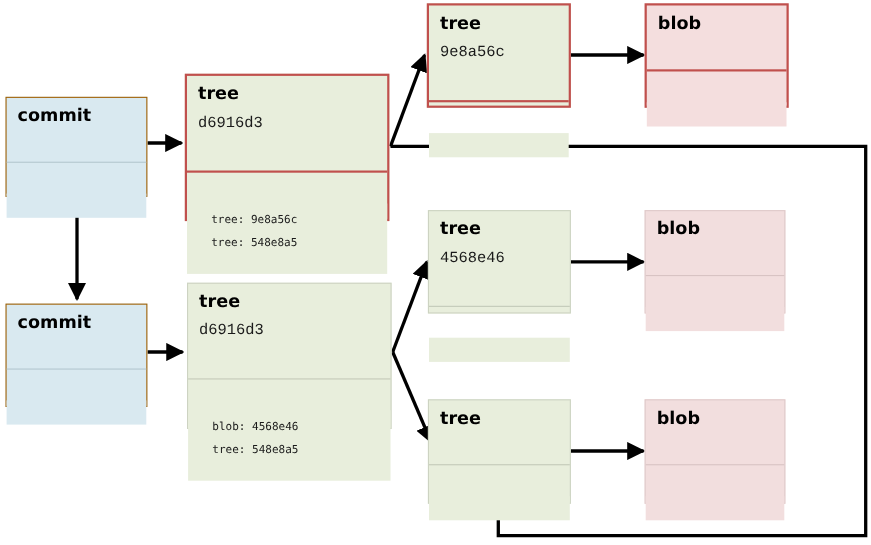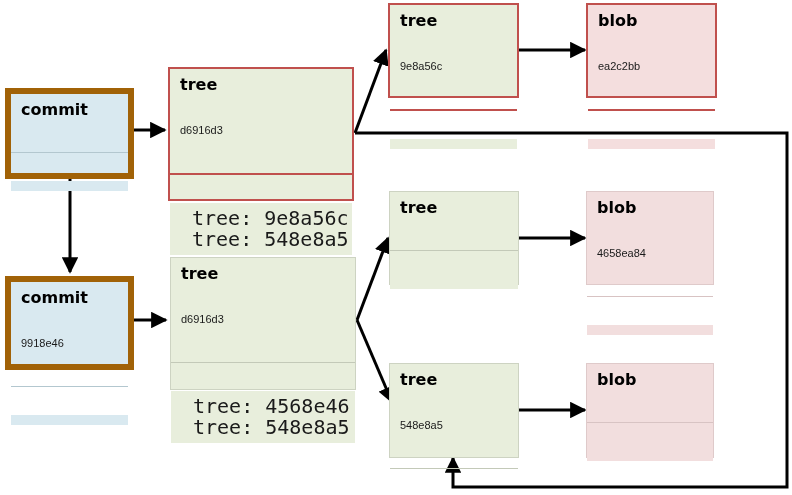--- a/index.html
+++ b/index.html
@@ -29,40 +29,40 @@
   }
   .node .type {
     font-family: "DejaVu Sans", sans-serif;
     font-weight: bold;
     font-size: 16px;
     color: #000000;
     line-height: 20px;
     letter-spacing: 0px;
   }
   .node .hash {
-    font-family: Liberation Sans, sans-serif;
-    font-size: 11px;
+    font-family: Liberation Mono, monospace;
+    font-size: 14px;
     color: #1a1a1a;
     line-height: 22px;
-    margin-top: 24px;
+    margin-top: 6px;
   }
   .node .body {
     box-sizing: border-box;
     font-family: "DejaVu Sans Mono", monospace;
-    font-size: 20px;
+    font-size: 10px;
     color: #1a1a1a;
     line-height: 21px;
-    padding: 5px 10px 5px 22px;
+    padding: 5px 10px 17px 22px;
   }
   .node .body .entry { white-space: pre; }
 
   
   .v-commit {
     background: #d9e9f0;
-    border: 6px solid #a16207;
+    border: 1px solid #a16207;
     box-shadow: 0 0 0 0 transparent;
   }
   .v-commit .divider { border-top: 1px solid #b3c7cf; }
   .v-commit .body { background: #d9e9f0; }
 
   .v-tree-hl {
     background: #e8eedc;
     border: 2px solid #c0504d;
   }
   .v-tree-hl .divider { border-top: 2px solid #c0504d; }
@@ -158,68 +158,65 @@
       <div class="type">tree</div>
       <div class="hash">9e8a56c</div>
     </div>
     <div class="divider"></div>
     <div class="body empty-strip"></div>
   </div>
 
   <div class="node v-blob-hl" style="left:586px; top:3px; width:131px; height:95px;">
     <div class="head">
       <div class="type">blob</div>
-      <div class="hash">ea2c2bb</div>
     </div>
     <div class="divider"></div>
     <div class="body empty-strip"></div>
   </div>
 
   <div class="node v-commit" style="left:5px; top:276px; width:129px; height:94px;">
     <div class="head">
       <div class="type">commit</div>
-      <div class="hash">9918e46</div>
     </div>
     <div class="divider"></div>
     <div class="body empty-strip"></div>
   </div>
 
   <div class="node v-tree" style="left:170px; top:257px; width:186px; height:133px;">
     <div class="head">
       <div class="type">tree</div>
       <div class="hash">d6916d3</div>
     </div>
     <div class="divider"></div>
     <div class="body">
-      <div class="entry">tree: 4568e46</div>
+      <div class="entry">blob: 4568e46</div>
       <div class="entry">tree: 548e8a5</div>
     </div>
   </div>
 
   <div class="node v-tree" style="left:389px; top:191px; width:130px; height:94px;">
     <div class="head">
       <div class="type">tree</div>
+      <div class="hash">4568e46</div>
     </div>
     <div class="divider"></div>
     <div class="body empty-strip"></div>
   </div>
 
   <div class="node v-blob" style="left:586px; top:191px; width:128px; height:94px;">
     <div class="head">
       <div class="type">blob</div>
-      <div class="hash">4658ea84</div>
     </div>
     <div class="divider"></div>
     <div class="body empty-strip"></div>
   </div>
 
   <div class="node v-tree" style="left:389px; top:363px; width:130px; height:95px;">
     <div class="head">
       <div class="type">tree</div>
-      <div class="hash">548e8a5</div>
     </div>
     <div class="divider"></div>
     <div class="body empty-strip"></div>
   </div>
 
   <div class="node v-blob" style="left:586px; top:363px; width:128px; height:95px;">
     <div class="head">
       <div class="type">blob</div>
     </div>
     <div class="divider"></div>

